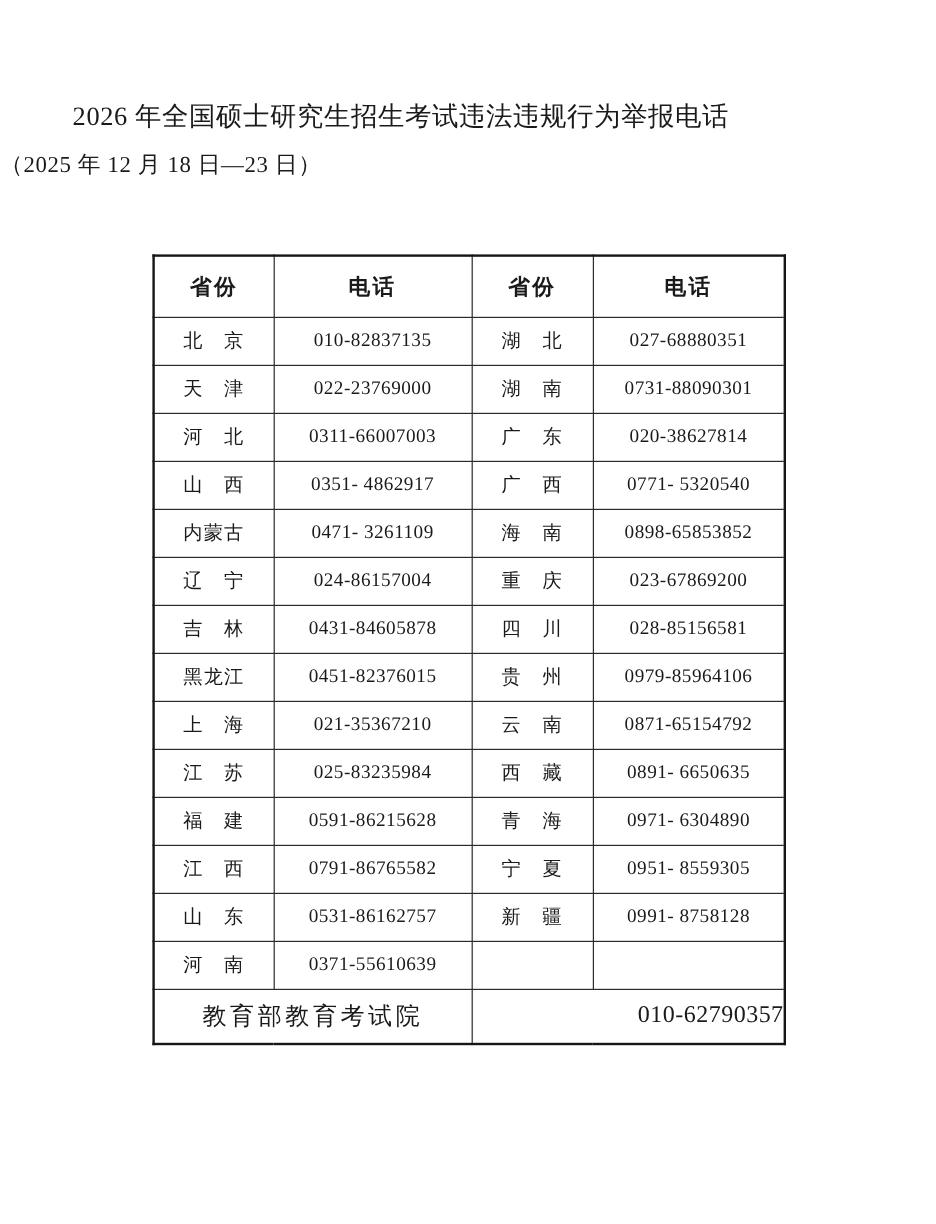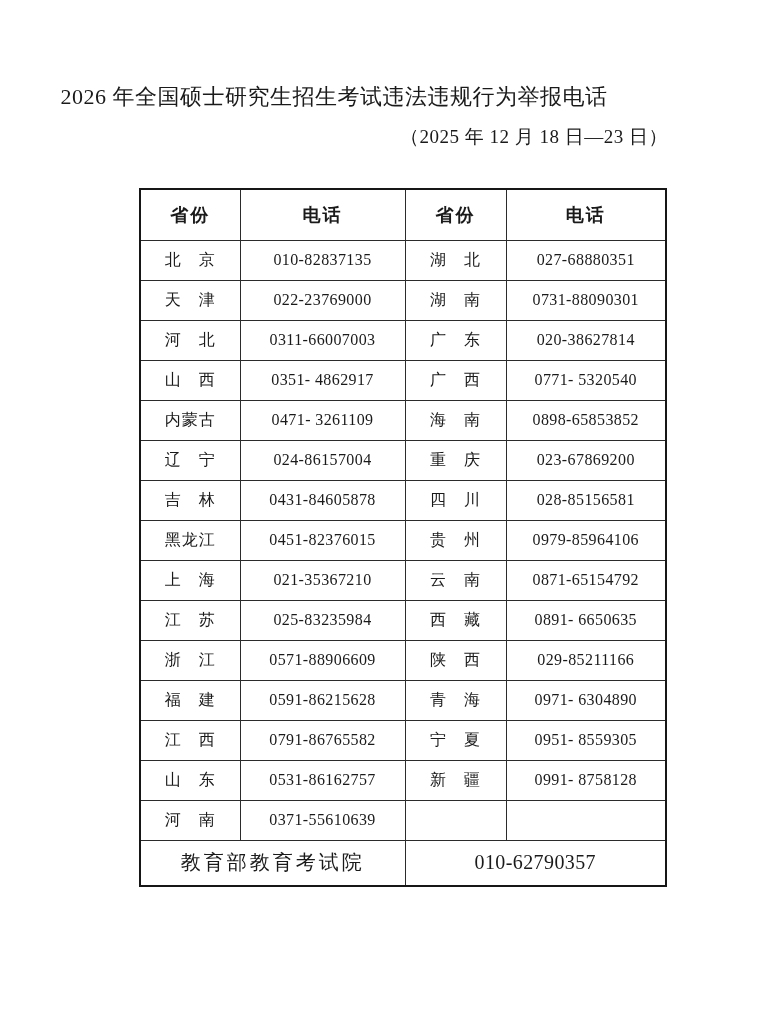--- a/index.html
+++ b/index.html
@@ -20,33 +20,32 @@
     top: 82px; left: 0; width: 100%;
     text-align: center;
     font-size: 22px;
     font-weight: 500;
     letter-spacing: 0.5px;
     white-space: nowrap;
   }
   .subtitle {
     position: absolute;
     top: 124px; left: 0; width: 100%;
-    text-align: right;
+    text-align: left;
     font-size: 19px;
     font-weight: 400;
     letter-spacing: 0.5px;
   }
   table.phone-table {
     position: absolute;
-    left: 127px; top: 188px;
+    left: 127px; top: 212px;
     width: 526px;
     border-collapse: collapse;
     table-layout: fixed;
     border: 2px solid #161616;
-    margin-left: 12px;
   }
   .phone-table th, .phone-table td {
     border: 1px solid #2b2b2b;
     text-align: center;
     vertical-align: middle;
     overflow: hidden;
     white-space: nowrap;
   }
   .phone-table thead th {
     height: 51px;
@@ -59,21 +58,21 @@
     height: 40px;
     font-size: 16px;
   }
   .phone-table td.province { letter-spacing: 1px; }
   .phone-table td.phone   { letter-spacing: 0.4px; }
   .phone-table tfoot td {
     height: 46px;
     font-size: 20px;
   }
   .phone-table tfoot td.org { letter-spacing: 3px; }
-  .phone-table tfoot td.footer-phone { letter-spacing: 0.4px; }
+  .phone-table tfoot td.footer-phone { letter-spacing: 0.4px; text-align: right; }
 </style>
 </head>
 <body>
 
 <div class="page">
 
   <div class="title">2026 年全国硕士研究生招生考试违法违规行为举报电话</div>
 
   <div class="subtitle">（2025 年 12 月 18 日—23 日）</div>
 
@@ -147,26 +146,20 @@
           <td class="province">云　南</td>
           <td class="phone">0871-65154792</td>
         </tr>
         <tr>
           <td class="province">江　苏</td>
           <td class="phone">025-83235984</td>
           <td class="province">西　藏</td>
           <td class="phone">0891- 6650635</td>
         </tr>
         <tr>
-          <td class="province">浙　江</td>
-          <td class="phone">0571-88906609</td>
-          <td class="province">陕　西</td>
-          <td class="phone">029-85211166</td>
-        </tr>
-        <tr>
           <td class="province">福　建</td>
           <td class="phone">0591-86215628</td>
           <td class="province">青　海</td>
           <td class="phone">0971- 6304890</td>
         </tr>
         <tr>
           <td class="province">江　西</td>
           <td class="phone">0791-86765582</td>
           <td class="province">宁　夏</td>
           <td class="phone">0951- 8559305</td>

